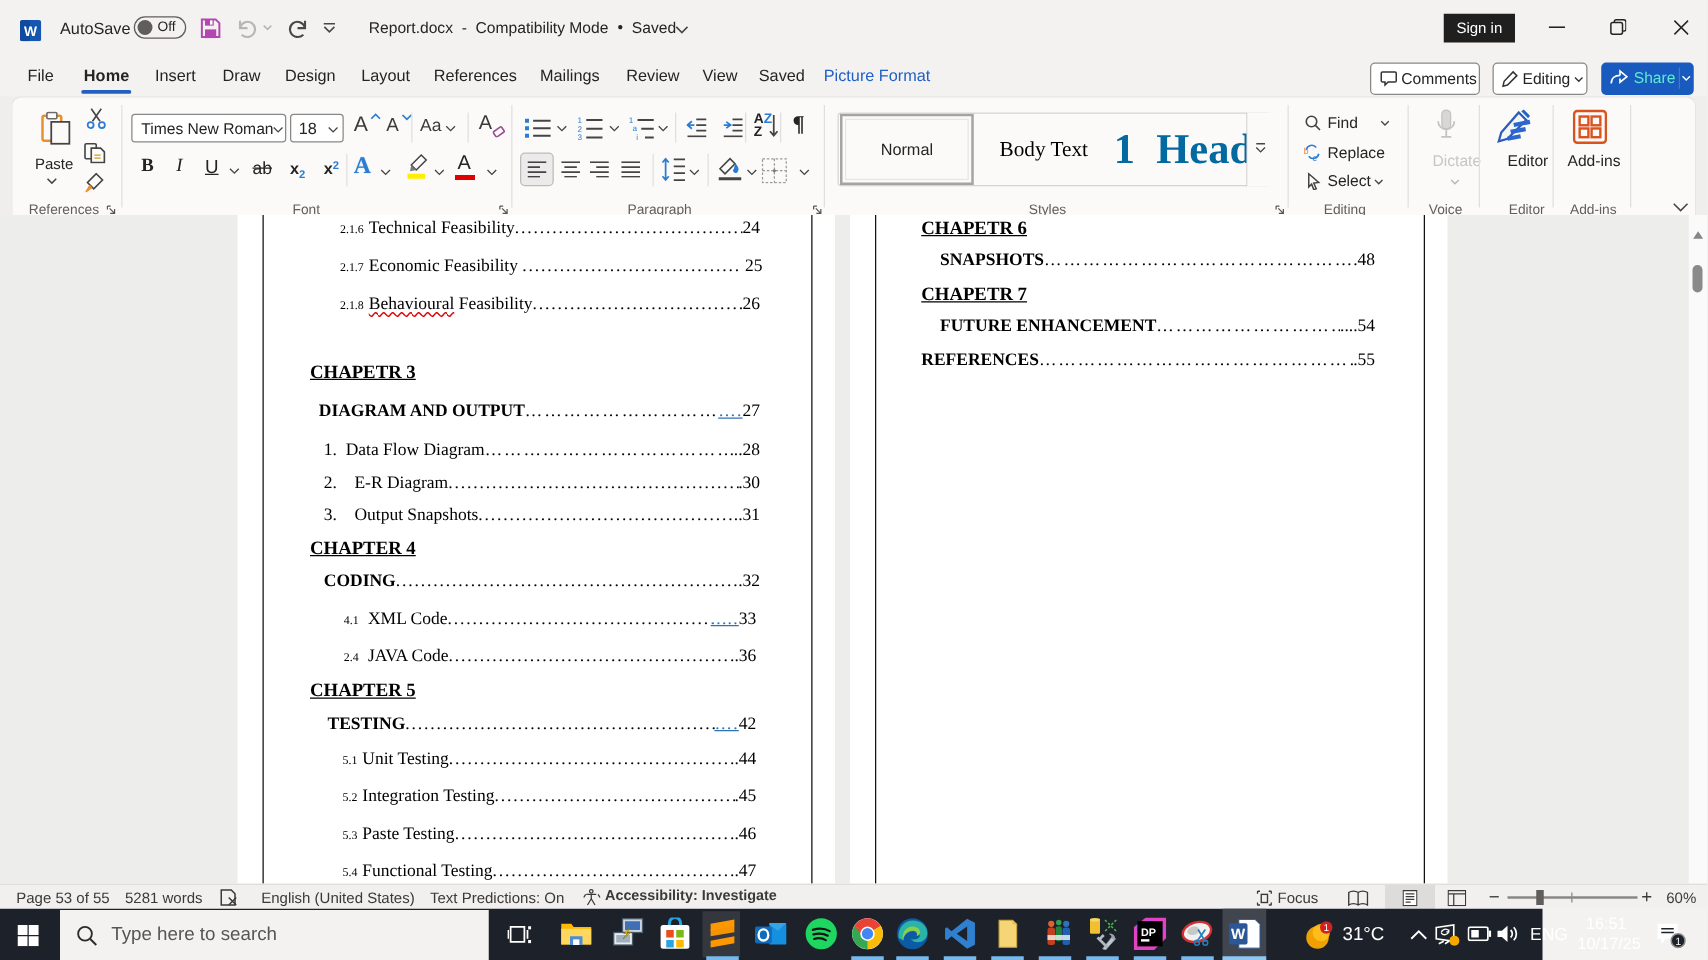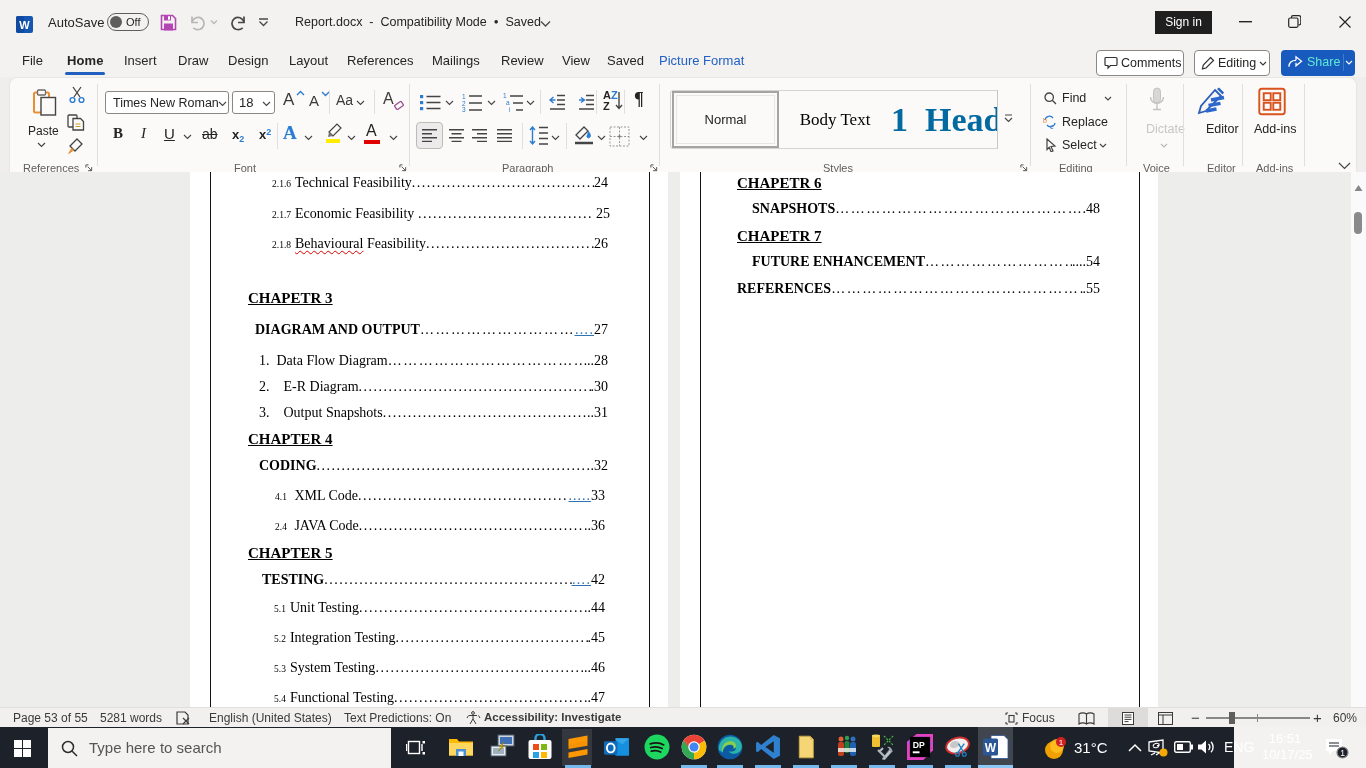--- a/index.html
+++ b/index.html
@@ -486,21 +486,21 @@
       <span class="pno">..44</span>
     </div>
   <div class="tocline" style="left:274px;top:458px;width:331px">
       <span class="pfx">5.2</span>
       <span>Integration Testing</span>
       <span class="lead">........................................................................................................................</span>
       <span class="pno">.45</span>
     </div>
   <div class="tocline" style="left:274px;top:488px;width:331px">
       <span class="pfx">5.3</span>
-      <span>System Testing</span>
+      <span>Paste Testing</span>
       <span class="lead">........................................................................................................................</span>
       <span class="pno">..46</span>
     </div>
   <div class="tocline" style="left:274px;top:518px;width:331px">
       <span class="pfx">5.4</span>
       <span>Functional Testing</span>
       <span class="lead">........................................................................................................................</span>
       <span class="pno">.47</span>
     </div>
 

